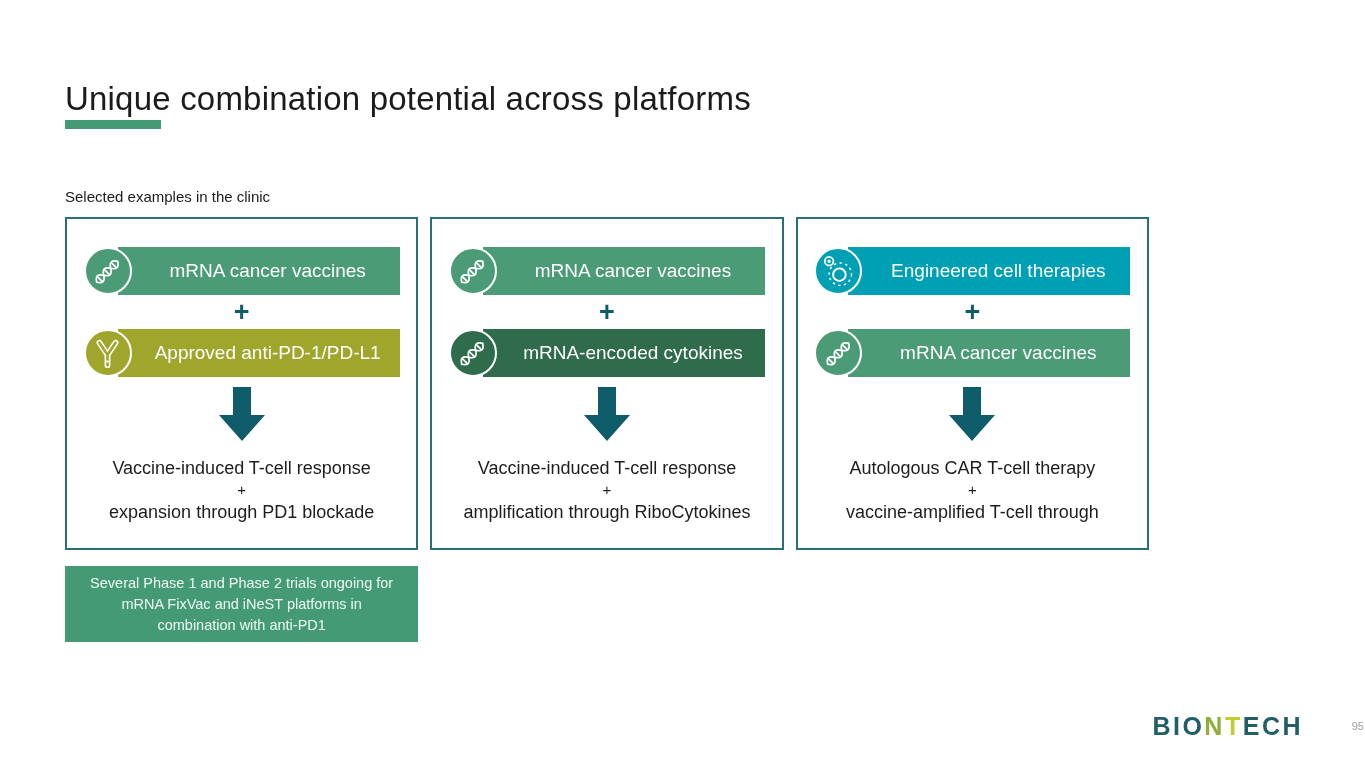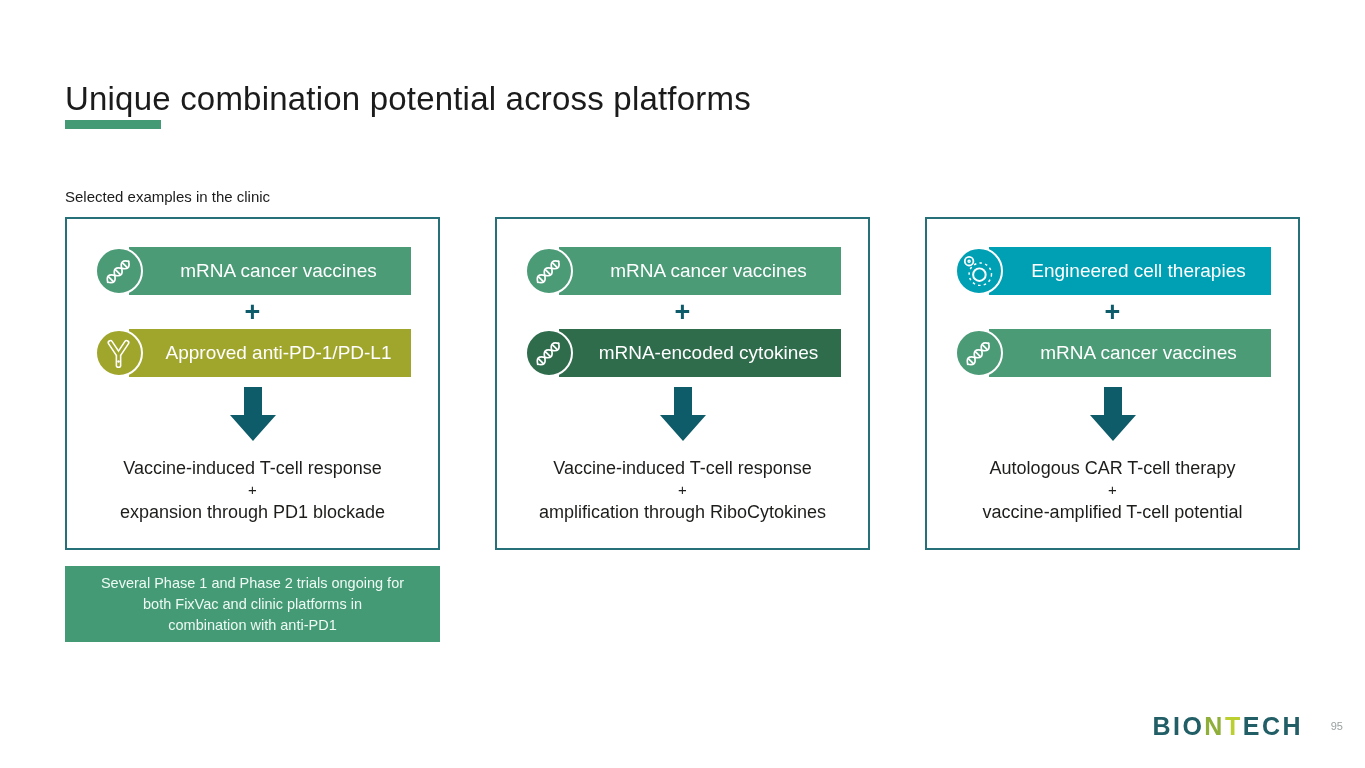--- a/index.html
+++ b/index.html
@@ -3,21 +3,21 @@
 <meta charset="utf-8">
 <style>
   * { margin:0; padding:0; box-sizing:border-box; }
   body { background:#e8e8e8; font-family:"Liberation Sans", sans-serif; }
   .slide { position:relative; width:1365px; height:768px; background:#ffffff; overflow:hidden; }
 
   .title { position:absolute; left:65px; top:80px; font-size:33px; color:#1b1b1b; letter-spacing:0.2px; font-weight:400; }
   .title-underline { position:absolute; left:65px; top:120px; width:96px; height:9px; background:#459a76; }
   .subtitle { position:absolute; left:65px; top:188px; font-size:15px; color:#1b1b1b; }
 
-  .columns { position:absolute; left:65px; top:217px; width:1235px; display:flex; justify-content:space-between;gap:12px; }
+  .columns { position:absolute; left:65px; top:217px; width:1084px; display:flex; justify-content:space-between;gap:12px; }
   .column { width:375px; display:flex; flex-direction:column; }
   .panel { height:333px; border:2px solid #26707a; background:#fff; display:flex; flex-direction:column; align-items:center; }
 
   .pill { position:relative; width:316px; height:48px; flex:none; }
   .pill-first { margin-top:28px; }
   .pill-bar { position:absolute; left:34px; right:0; top:0; height:48px; display:flex; align-items:center; justify-content:center; padding-left:18px; }
   .pill-label { color:#ffffff; font-size:19px; white-space:nowrap; }
   .icon-circle { position:absolute; left:0; top:0; width:48px; height:48px; border-radius:50%; border:2.5px solid #ffffff; z-index:2; display:flex; align-items:center; justify-content:center; }
 
   .c-green  { background:#4b9b77; }
@@ -31,21 +31,21 @@
 
   .result { margin-top:15px; text-align:center; color:#1d1d1b; font-size:18px; line-height:24px; }
   .result-plus { font-size:15px; line-height:20px; }
 
   .caption { margin-top:16px; height:76px; background:#459a76; color:#eefaf4; display:flex; flex-direction:column; align-items:center; justify-content:center; font-size:14.5px; line-height:21px; text-align:center; }
 
   .logo { position:absolute; right:62px; bottom:27px; font-size:25px; font-weight:700; letter-spacing:2.5px; white-space:nowrap; }
   .logo .lg-petrol { color:#215e66;text-align:center; }
   .logo .lg-lime-n { color:#8fae3a; }
   .logo .lg-lime-t { color:#bccf31; }
-  .page-num { position:absolute; right:22px; bottom:36px; font-size:11px; color:#9aa0a0; }
+  .page-num { position:absolute; right:1px; bottom:36px; font-size:11px; color:#9aa0a0; }
 </style>
 </head>
 <body>
 
 <div class="slide">
 
   <div class="title">Unique combination potential across platforms</div>
   <div class="title-underline"></div>
   <div class="subtitle">Selected examples in the clinic</div>
 
@@ -98,21 +98,21 @@
             </svg>
         </div>
         <div class="result">
           <div>Vaccine-induced T-cell response</div>
           <div class="result-plus">+</div>
           <div>expansion through PD1 blockade</div>
         </div>
       </div>
       <div class="caption">
         <div>Several Phase 1 and Phase 2 trials ongoing for</div>
-        <div>both FixVac and clinic platforms in</div>
+        <div>mRNA FixVac and iNeST platforms in</div>
         <div>combination with anti-PD1</div>
       </div>
     </div>
 
     <div class="column">
       <div class="panel">
         <div class="pill pill-first">
           <span class="icon-circle c-green">
             <svg viewBox="0 0 48 48" width="43" height="43">
               <g transform="rotate(-45 24 24)" stroke="#ffffff" stroke-width="1.9" fill="none" stroke-linecap="round">
@@ -193,21 +193,21 @@
             </span>
         </div>
         <div class="arrow-row">
           <svg width="46" height="54" viewBox="0 0 46 54">
               <polygon points="14,0 32,0 32,28 46,28 23,54 0,28 14,28" fill="#0e5b69"></polygon>
             </svg>
         </div>
         <div class="result">
           <div>Autologous CAR T-cell therapy</div>
           <div class="result-plus">+</div>
-          <div>vaccine-amplified T-cell potential</div>
+          <div>vaccine-amplified T-cell through</div>
         </div>
       </div>
     </div>
 
   </div>
 
   <div class="logo"><span class="lg-petrol">BIO</span><span class="lg-lime-n">N</span><span class="lg-lime-t">T</span><span class="lg-petrol">ECH</span></div>
   <div class="page-num">95</div>
 
 </div>

